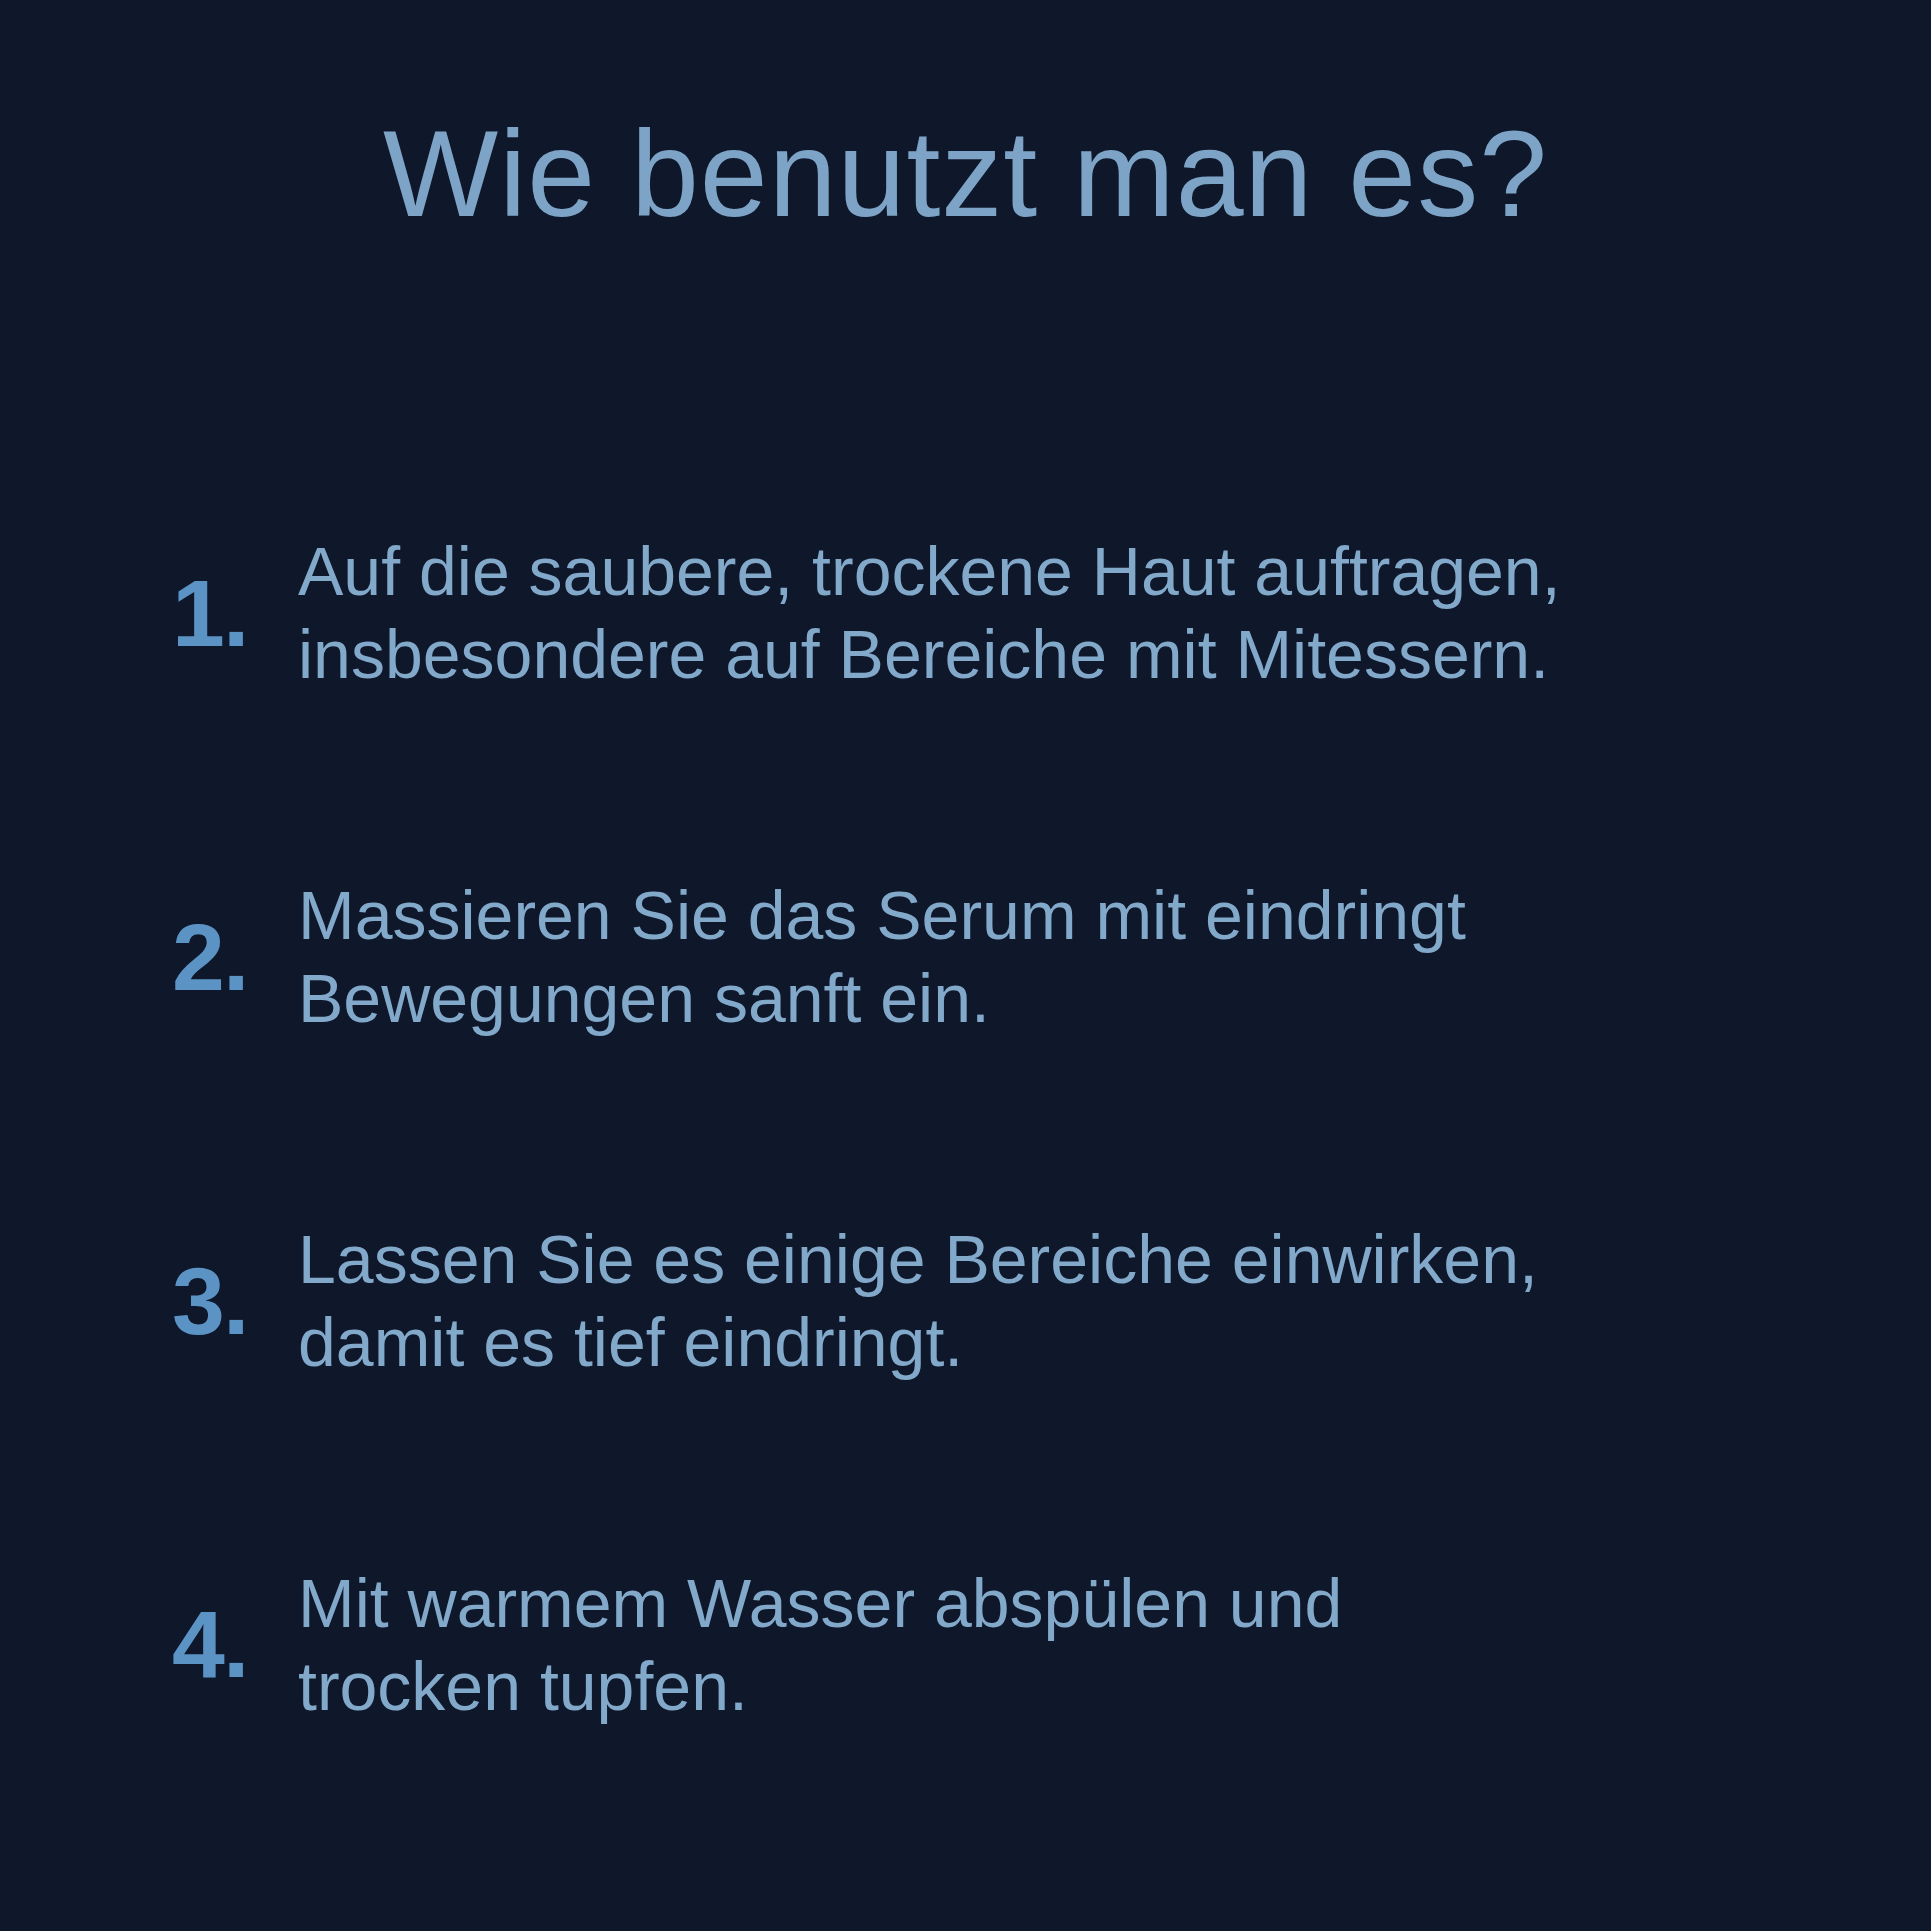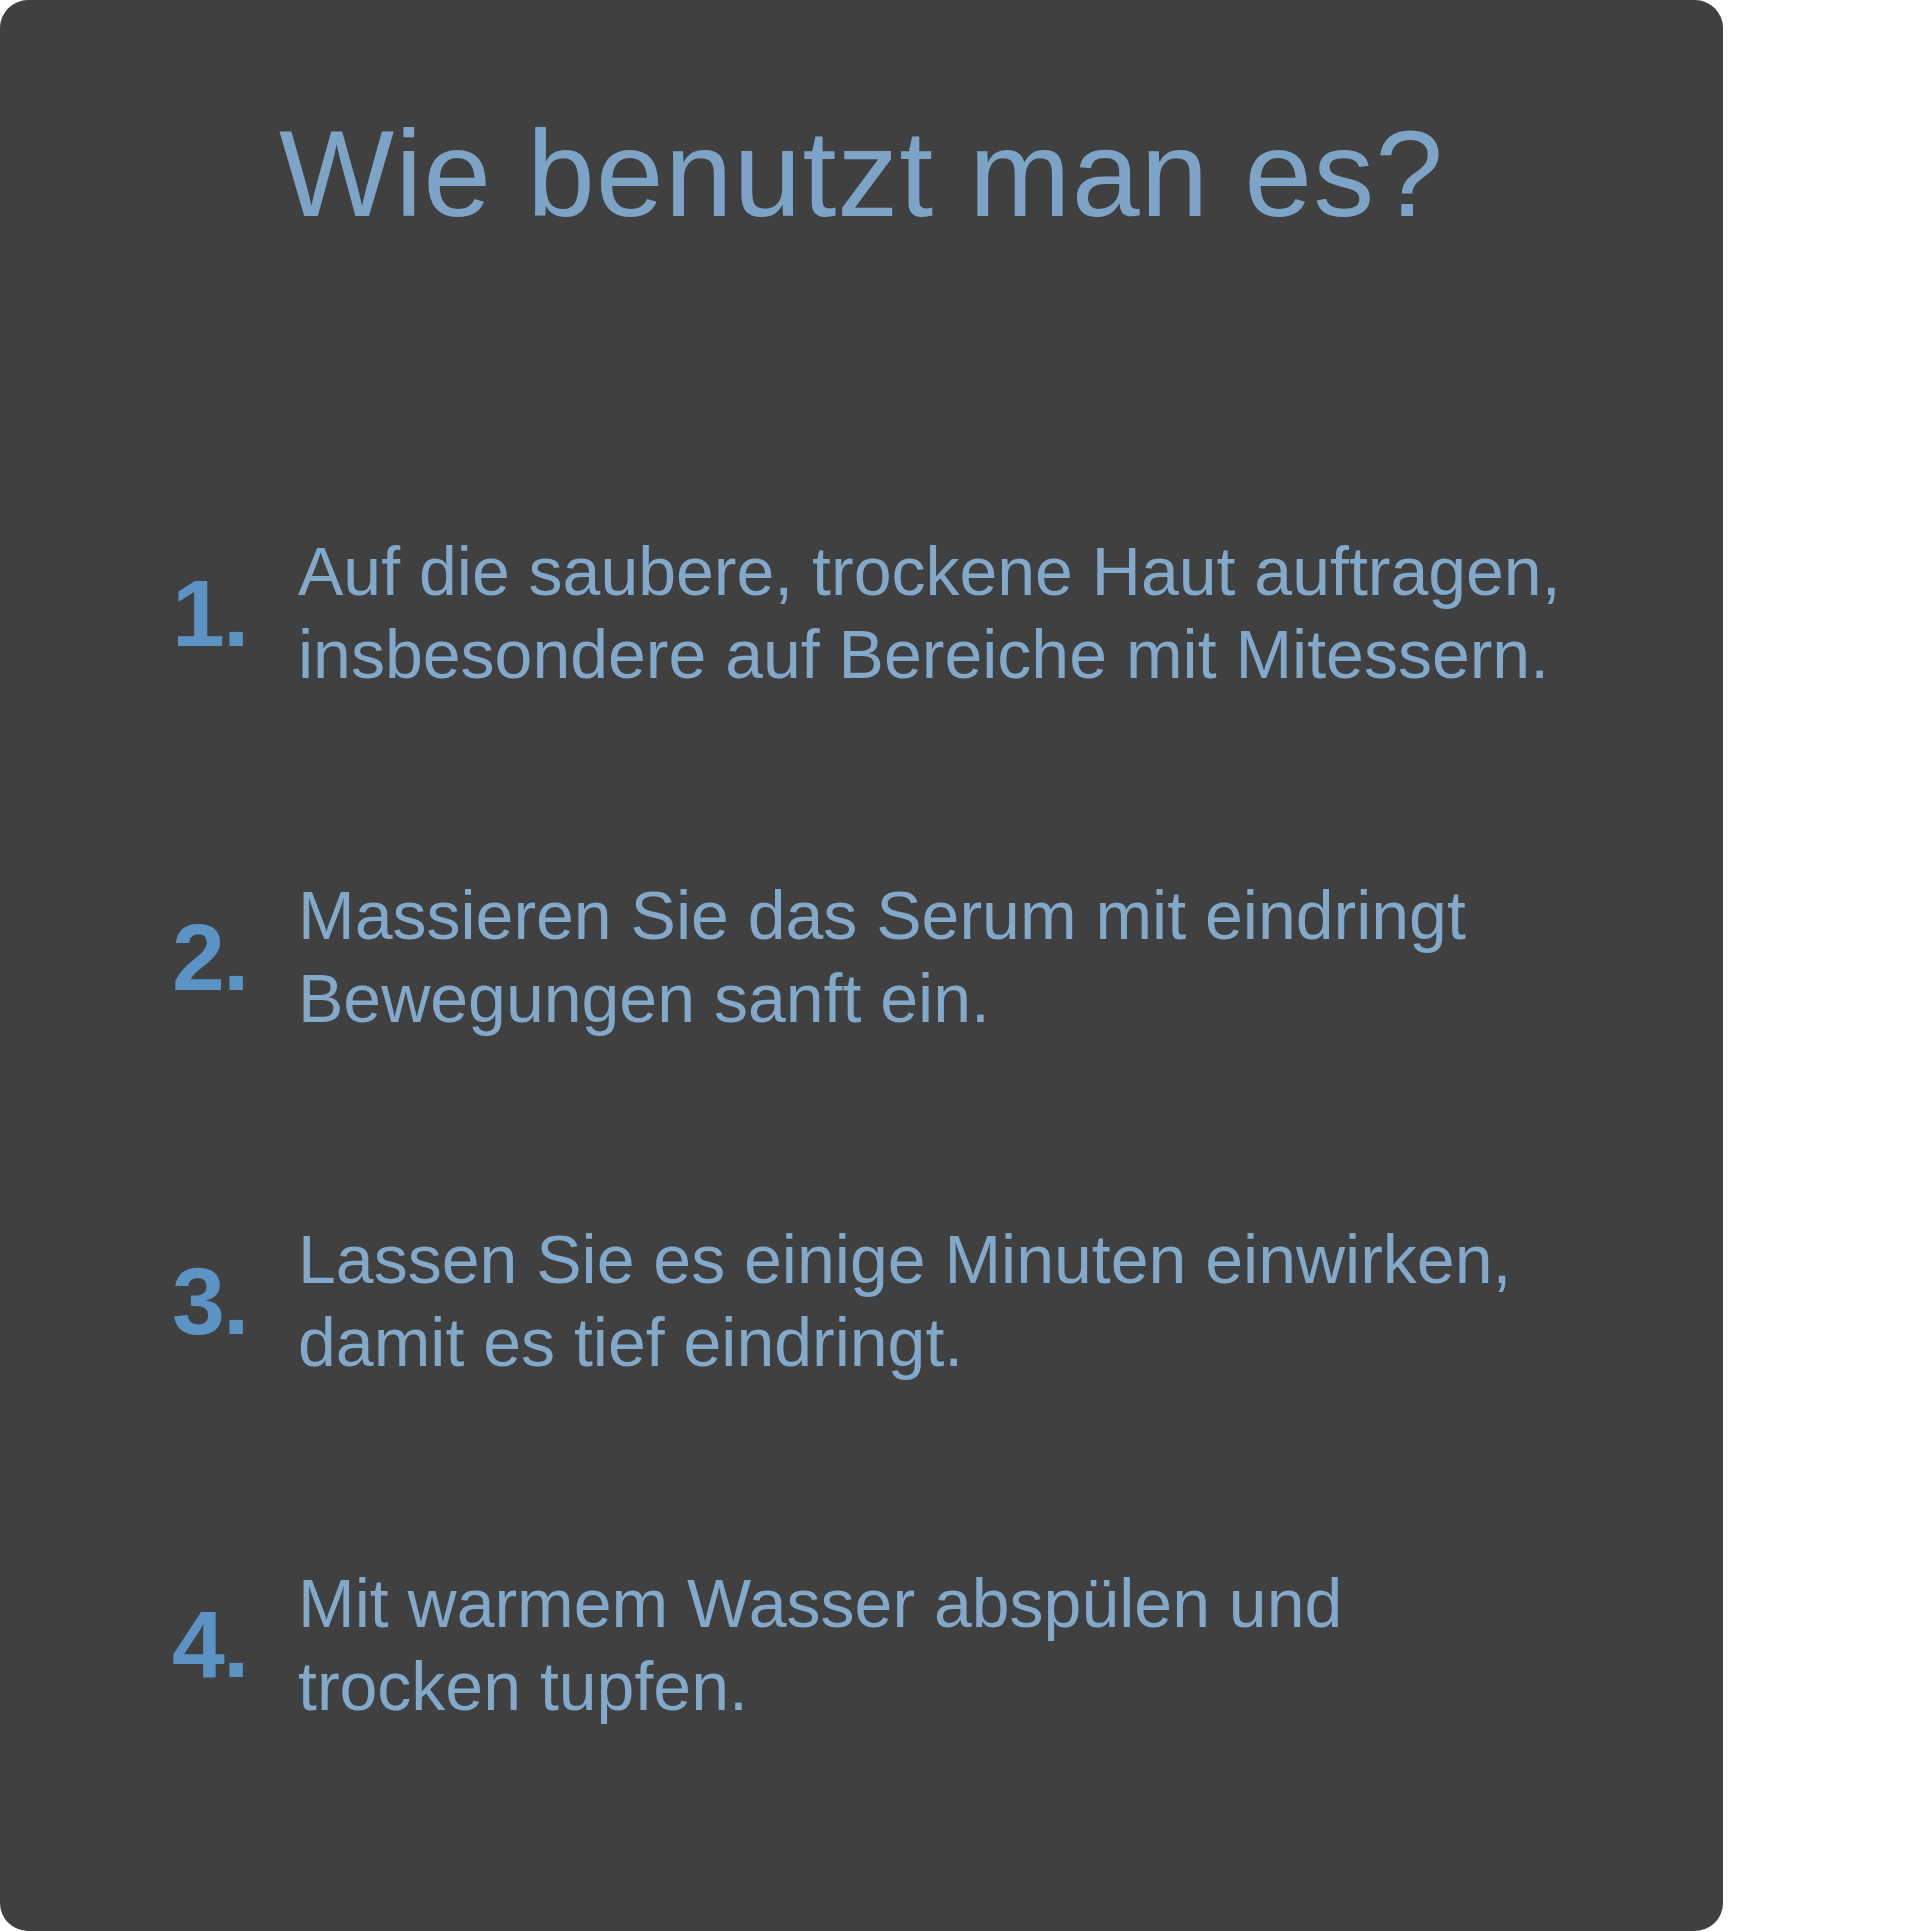--- a/index.html
+++ b/index.html
@@ -2,27 +2,26 @@
 <html><head>
 <meta charset="utf-8">
 <style>
   html, body {
     margin: 0;
     padding: 0;
     background: #ffffff;
   }
   .canvas {
     position: relative;
-    width: 1723px;
+    width: 1931px;
     height: 1931px;
-    background: #404040;
+    background: #0f172a;
     font-family: "Liberation Sans", sans-serif;
     overflow: hidden;
     box-sizing: border-box;
-    border-radius: 28px;
   }
   .page-title {
     margin: 0;
     padding-top: 104px;
     text-align: center;
     font-size: 122px;
     font-weight: 400;
     letter-spacing: 1px;
     color: #7da4c6;
     line-height: 1.15;
@@ -72,21 +71,21 @@
     </div>
 
     <div class="step">
       <span class="step-number">2.</span>
       <p class="step-text">Massieren Sie das Serum mit eindringt
 Bewegungen sanft ein.</p>
     </div>
 
     <div class="step">
       <span class="step-number">3.</span>
-      <p class="step-text">Lassen Sie es einige Minuten einwirken,
+      <p class="step-text">Lassen Sie es einige Bereiche einwirken,
 damit es tief eindringt.</p>
     </div>
 
     <div class="step">
       <span class="step-number">4.</span>
       <p class="step-text">Mit warmem Wasser abspülen und
 trocken tupfen.</p>
     </div>
 
   </div>

